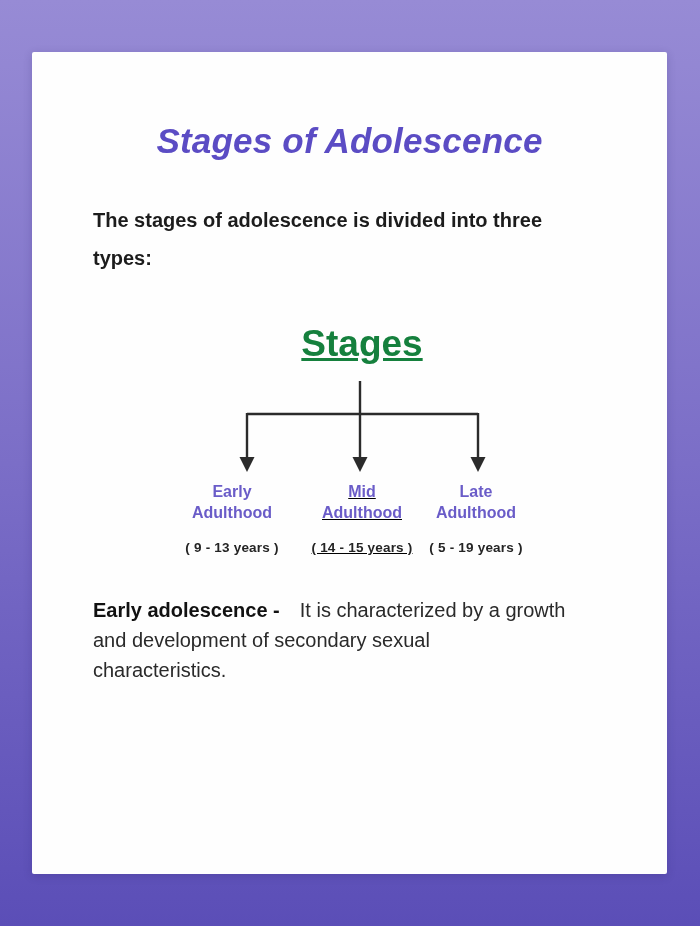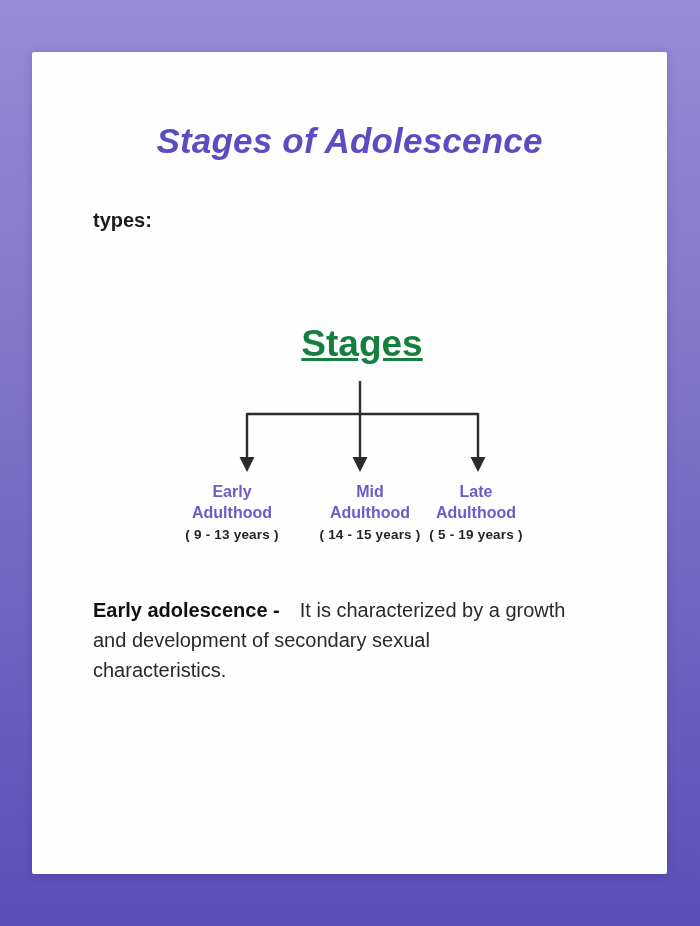--- a/index.html
+++ b/index.html
@@ -54,30 +54,30 @@
     top: 0; left: 0;
     width: 635px; height: 300px;
   }
   .branch {
     position: absolute;
     top: 158px;
     width: 160px;
     text-align: center;
   }
   .branch-0 { left: 120px; }
-  .branch-1 { left: 258px; }
+  .branch-1 { left: 250px; text-decoration: underline; }
   .branch-2 { left: 364px; }
   .branch-name {
     font-size: 16px;
     font-weight: 700;
     line-height: 21px;
     color: #6a5cc8;
   }
   .branch-range {
-    margin-top: 4px;
+    margin-top: 17px;
     font-size: 13.5px;
     font-weight: 700;
     letter-spacing: 0.2px;
     color: #242424;
   }
   .definition {
     position: absolute;
     top: 543px; left: 61px; width: 530px;
     font-size: 20px;
     font-weight: 400;
@@ -91,20 +91,21 @@
   }
 </style>
 </head>
 <body>
 
 <div class="card">
 
   <h1 class="title">Stages of Adolescence</h1>
 
   <div class="intro">
+    <div>The stages of adolescence is divided into three</div>
     <div>types:</div>
   </div>
 
   <div class="diagram">
 
     <div class="diagram-title">Stages</div>
 
     <svg class="connectors" viewBox="0 0 635 300" xmlns="http://www.w3.org/2000/svg" aria-hidden="true">
 
       <line x1="328" y1="58" x2="328" y2="91" stroke="#2b2b2b" stroke-width="2.4"></line>

